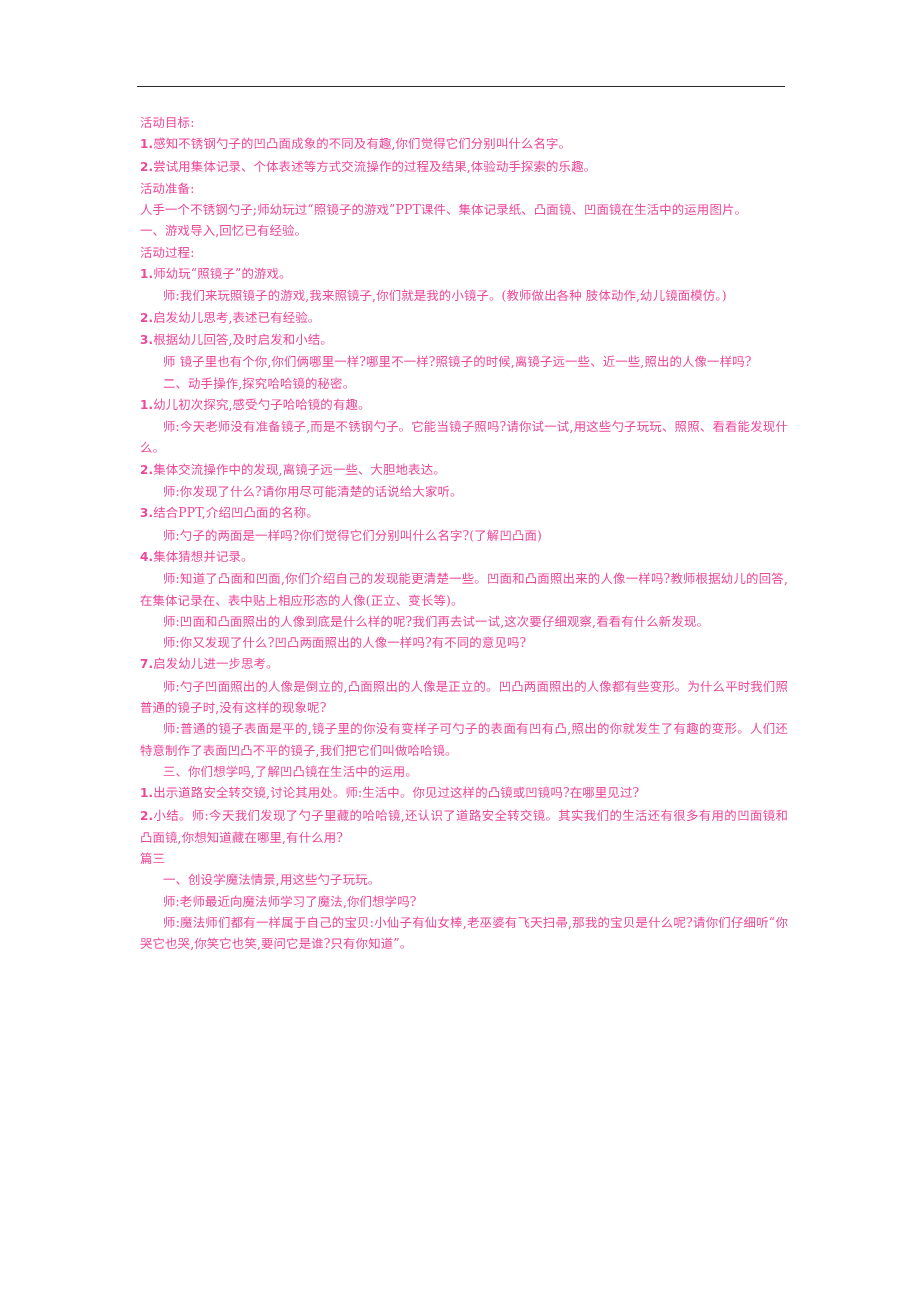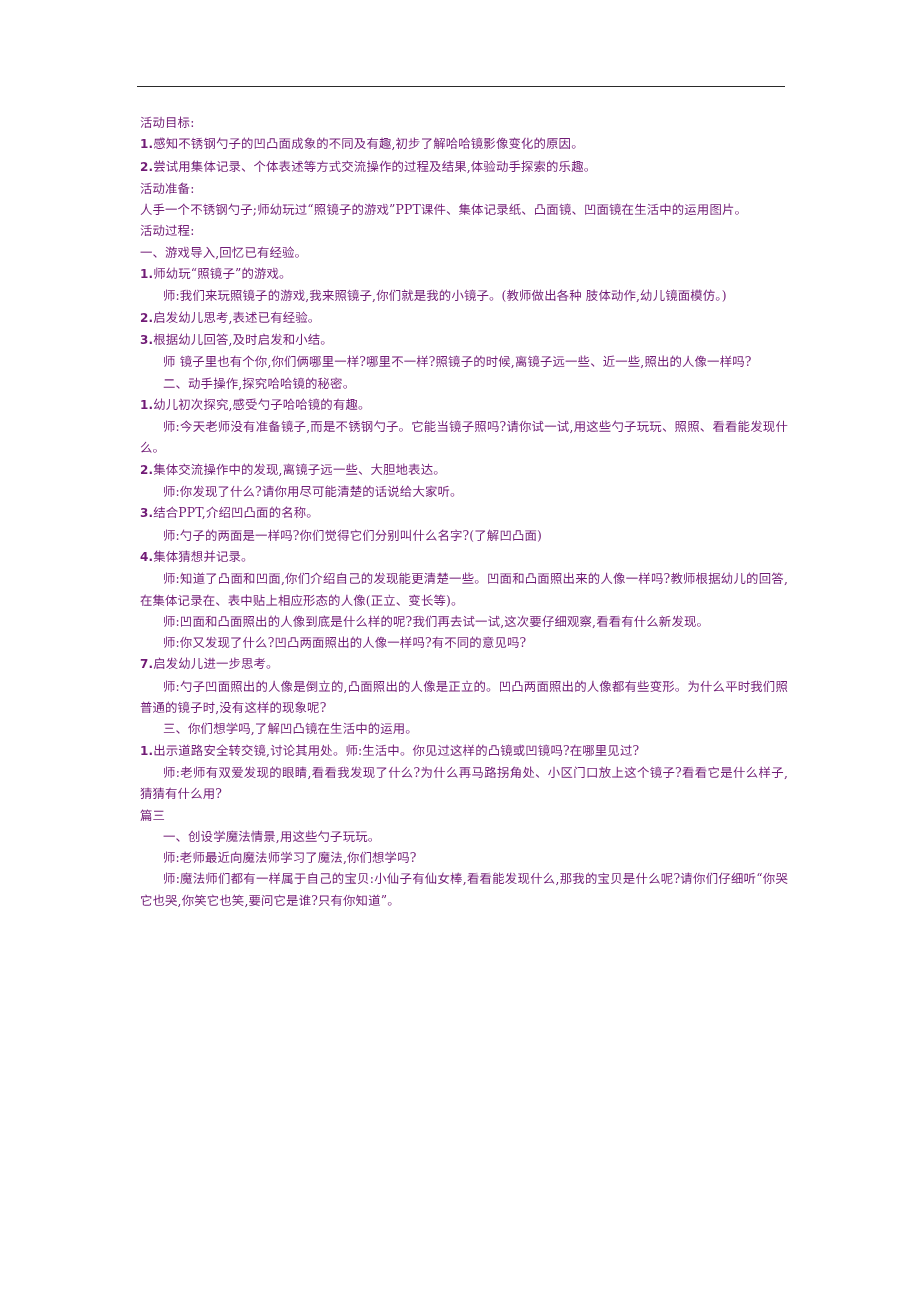--- a/index.html
+++ b/index.html
@@ -42,21 +42,21 @@
     top: 112px;
     width: 648px;
   }
 
   .line {
     font-size: 12.4px;
     line-height: 21.3px;
     letter-spacing: 0.15px;
     text-align: justify;
     text-justify: inter-ideograph;
-    color: #701a75;
+    color: #ec4899;
     white-space: normal;
     word-break: break-all;
     margin: 0;
     font-family: "DejaVu Serif", "Liberation Serif", serif;
     -webkit-font-smoothing: none;
   }
 
   
   .indent {
     text-indent: 23px;
@@ -74,46 +74,47 @@
 </style>
 </head>
 <body>
 
 <div class="page" style="background: rgb(255, 255, 255);">
 
   <div class="top-rule" style="border-top-color: rgb(42, 42, 42);"></div>
 
   <div class="content" style="color: rgb(22, 22, 22);">
       <p class="line noindent"><span>活动目标:</span></p>
-      <p class="line noindent"><span class="num">1.</span><span>感知不锈钢勺子的凹凸面成象的不同及有趣,初步了解哈哈镜影像变化的原因。</span></p>
+      <p class="line noindent"><span class="num">1.</span><span>感知不锈钢勺子的凹凸面成象的不同及有趣,你们觉得它们分别叫什么名字。</span></p>
       <p class="line noindent"><span class="num">2.</span><span>尝试用集体记录、个体表述等方式交流操作的过程及结果,体验动手探索的乐趣。</span></p>
       <p class="line noindent"><span>活动准备:</span></p>
       <p class="line noindent"><span>人手一个不锈钢勺子;师幼玩过“照镜子的游戏”PPT课件、集体记录纸、凸面镜、凹面镜在生活中的运用图片。</span></p>
+      <p class="line noindent"><span>一、游戏导入,回忆已有经验。</span></p>
       <p class="line noindent"><span>活动过程:</span></p>
-      <p class="line noindent"><span>一、游戏导入,回忆已有经验。</span></p>
       <p class="line noindent"><span class="num">1.</span><span>师幼玩“照镜子”的游戏。</span></p>
       <p class="line indent"><span>师:我们来玩照镜子的游戏,我来照镜子,你们就是我的小镜子。(教师做出各种 肢体动作,幼儿镜面模仿。)</span></p>
       <p class="line noindent"><span class="num">2.</span><span>启发幼儿思考,表述已有经验。</span></p>
       <p class="line noindent"><span class="num">3.</span><span>根据幼儿回答,及时启发和小结。</span></p>
       <p class="line indent"><span>师 镜子里也有个你,你们俩哪里一样?哪里不一样?照镜子的时候,离镜子远一些、近一些,照出的人像一样吗?</span></p>
       <p class="line indent"><span>二、动手操作,探究哈哈镜的秘密。</span></p>
       <p class="line noindent"><span class="num">1.</span><span>幼儿初次探究,感受勺子哈哈镜的有趣。</span></p>
       <p class="line indent"><span>师:今天老师没有准备镜子,而是不锈钢勺子。它能当镜子照吗?请你试一试,用这些勺子玩玩、照照、看看能发现什么。</span></p>
       <p class="line noindent"><span class="num">2.</span><span>集体交流操作中的发现,离镜子远一些、大胆地表达。</span></p>
       <p class="line indent"><span>师:你发现了什么?请你用尽可能清楚的话说给大家听。</span></p>
       <p class="line noindent"><span class="num">3.</span><span>结合PPT,介绍凹凸面的名称。</span></p>
       <p class="line indent"><span>师:勺子的两面是一样吗?你们觉得它们分别叫什么名字?(了解凹凸面)</span></p>
       <p class="line noindent"><span class="num">4.</span><span>集体猜想并记录。</span></p>
       <p class="line indent"><span>师:知道了凸面和凹面,你们介绍自己的发现能更清楚一些。凹面和凸面照出来的人像一样吗?教师根据幼儿的回答,在集体记录在、表中贴上相应形态的人像(正立、变长等)。</span></p>
       <p class="line indent"><span>师:凹面和凸面照出的人像到底是什么样的呢?我们再去试一试,这次要仔细观察,看看有什么新发现。</span></p>
       <p class="line indent"><span>师:你又发现了什么?凹凸两面照出的人像一样吗?有不同的意见吗?</span></p>
       <p class="line noindent"><span class="num">7.</span><span>启发幼儿进一步思考。</span></p>
       <p class="line indent"><span>师:勺子凹面照出的人像是倒立的,凸面照出的人像是正立的。凹凸两面照出的人像都有些变形。为什么平时我们照普通的镜子时,没有这样的现象呢?</span></p>
+      <p class="line indent"><span>师:普通的镜子表面是平的,镜子里的你没有变样子可勺子的表面有凹有凸,照出的你就发生了有趣的变形。人们还特意制作了表面凹凸不平的镜子,我们把它们叫做哈哈镜。</span></p>
       <p class="line indent"><span>三、你们想学吗,了解凹凸镜在生活中的运用。</span></p>
       <p class="line noindent"><span class="num">1.</span><span>出示道路安全转交镜,讨论其用处。师:生活中。你见过这样的凸镜或凹镜吗?在哪里见过?</span></p>
-      <p class="line indent"><span>师:老师有双爱发现的眼睛,看看我发现了什么?为什么再马路拐角处、小区门口放上这个镜子?看看它是什么样子,猜猜有什么用?</span></p>
+      <p class="line noindent"><span class="num">2.</span><span>小结。师:今天我们发现了勺子里藏的哈哈镜,还认识了道路安全转交镜。其实我们的生活还有很多有用的凹面镜和凸面镜,你想知道藏在哪里,有什么用?</span></p>
       <p class="line noindent"><span>篇三</span></p>
       <p class="line indent"><span>一、创设学魔法情景,用这些勺子玩玩。</span></p>
       <p class="line indent"><span>师:老师最近向魔法师学习了魔法,你们想学吗?</span></p>
-      <p class="line indent"><span>师:魔法师们都有一样属于自己的宝贝:小仙子有仙女棒,看看能发现什么,那我的宝贝是什么呢?请你们仔细听“你哭它也哭,你笑它也笑,要问它是谁?只有你知道”。</span></p>
+      <p class="line indent"><span>师:魔法师们都有一样属于自己的宝贝:小仙子有仙女棒,老巫婆有飞天扫帚,那我的宝贝是什么呢?请你们仔细听“你哭它也哭,你笑它也笑,要问它是谁?只有你知道”。</span></p>
     </div>
 
 </div>
 
 </body></html>

